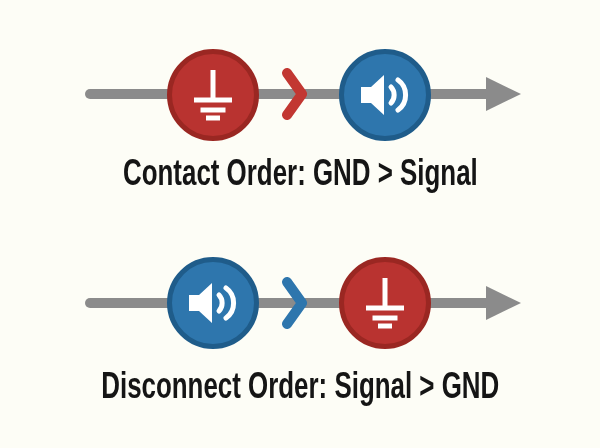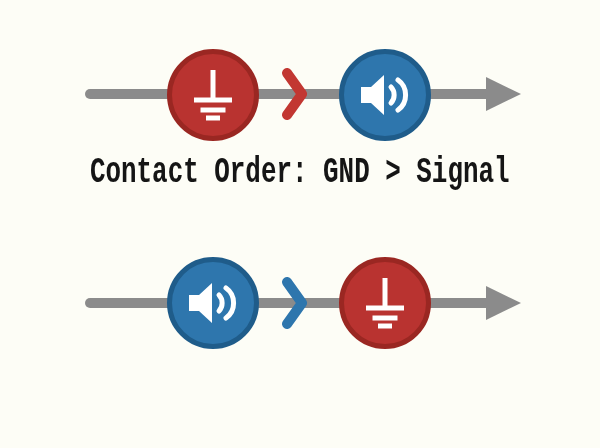--- a/index.html
+++ b/index.html
@@ -6,21 +6,21 @@
     margin: 0;
     padding: 0;
     background: #fdfdf6;
   }
   .canvas {
     position: relative;
     width: 600px;
     height: 448px;
     background: #fdfdf6;
     overflow: hidden;
-    font-family: Liberation Mono, monospace;
+    font-family: Liberation Sans, sans-serif;
   }
   .flow-svg {
     position: absolute;
     left: 0;
     width: 600px;
     height: 100px;
     display: block;
   }
   .flow-svg.row1 { top: 44px; }
   .flow-svg.row2 { top: 253px; }
@@ -133,14 +133,17 @@
     <svg width="48" height="56" viewBox="0 0 48 56">
       <g stroke="#ffffff" stroke-width="5" stroke-linecap="butt">
         <line x1="24" y1="3" x2="24" y2="33"></line>
         <line x1="5" y1="33" x2="43" y2="33"></line>
         <line x1="11.5" y1="43" x2="36.5" y2="43"></line>
         <line x1="17" y1="51" x2="31" y2="51"></line>
       </g>
     </svg>
   </div>
 
+  <div class="caption row2">
+    <span class="squeeze">Disconnect Order: Signal &gt; GND</span>
+  </div>
 
 </div>
 
 </body></html>

